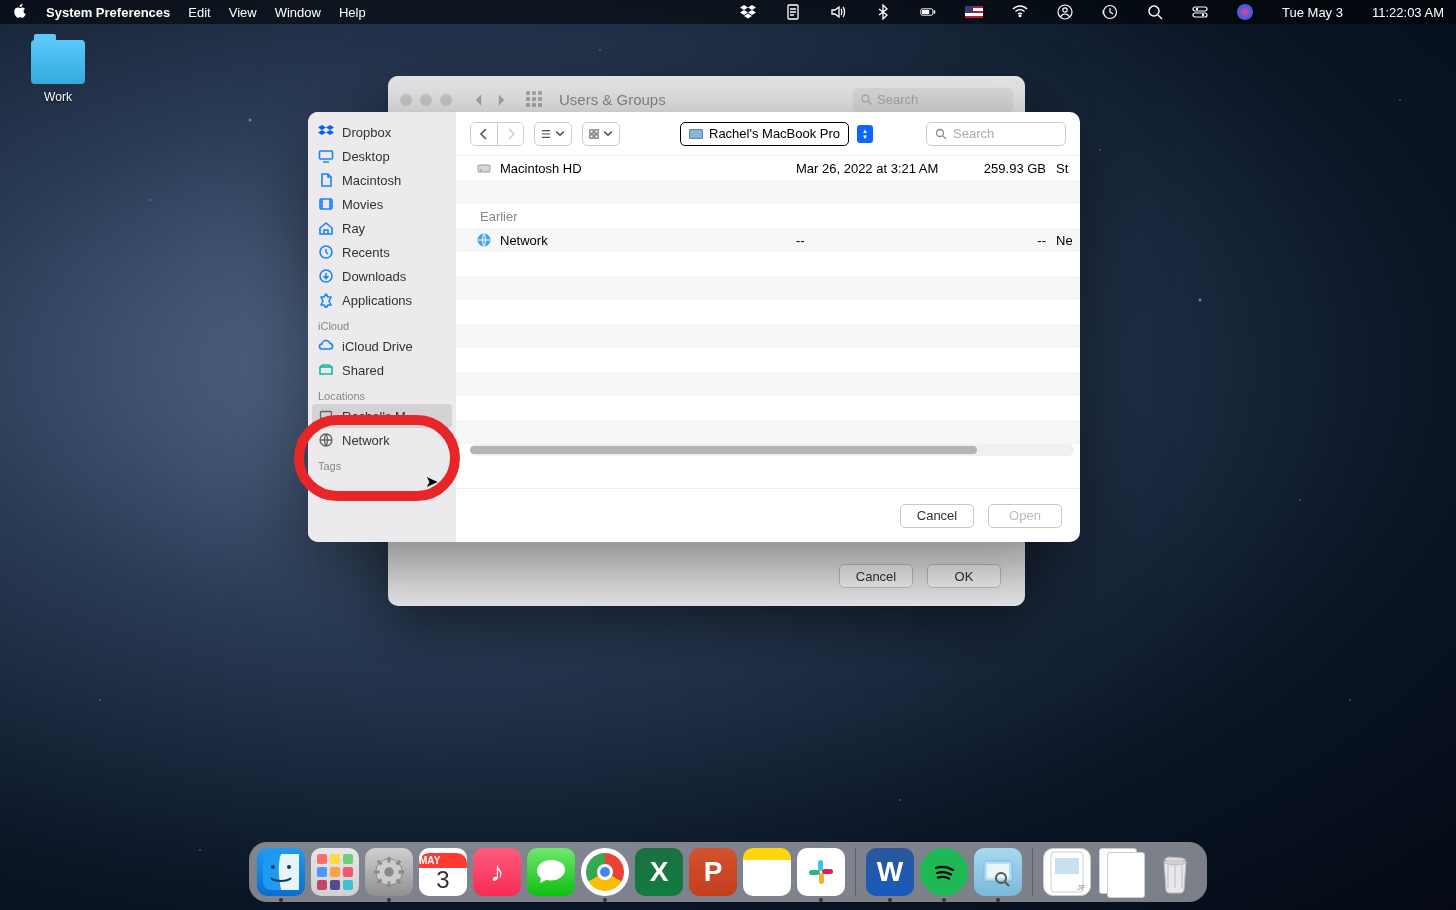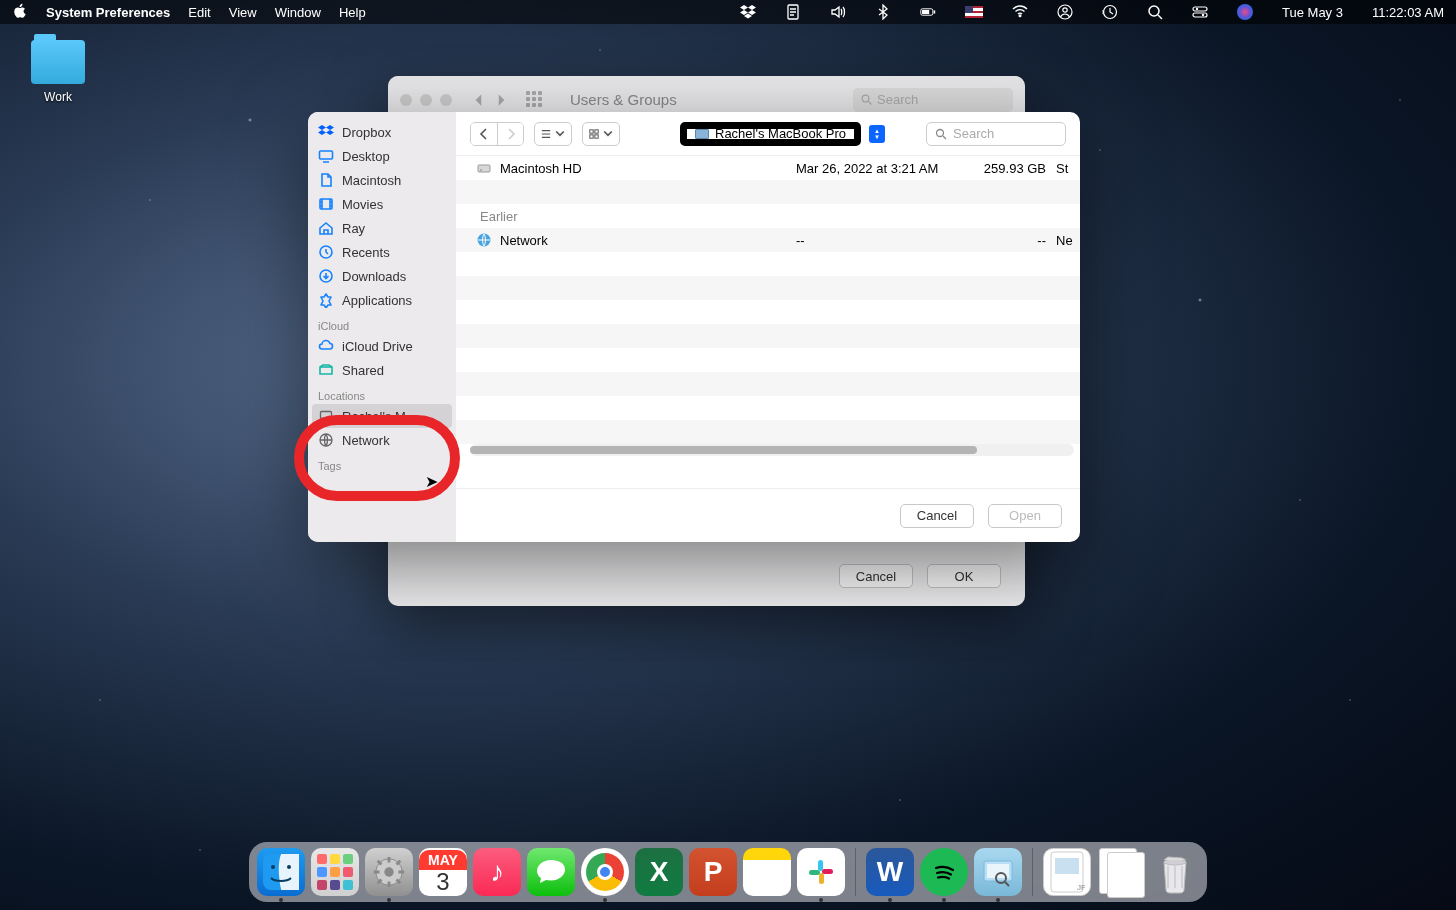--- a/index.html
+++ b/index.html
@@ -38,21 +38,21 @@
 
 
 .bg-window { position: absolute; left: 388px; top: 76px; width: 637px; height: 530px; background: #f2f2f4; border-radius: 10px; box-shadow: 0 20px 60px rgba(0,0,0,0.5); overflow: hidden; }
 .bg-toolbar { height: 48px; background: rgba(230,230,232,0.7); display:flex; align-items:center; padding: 0 12px; gap: 10px; color: #888; border-bottom:1px solid #ddd; }
 .traffic { display:flex; gap:8px; }
 .traffic span { width:12px; height:12px; border-radius:50%; background:#ccc; }
 .bg-nav { display:flex; gap:4px; margin-left:8px; }
 .bg-nav svg { width:18px; height:18px; fill:#aaa; }
 .bg-grid { width:18px; height:18px; display:grid; grid-template-columns:repeat(3,4px); grid-template-rows:repeat(3,4px); gap:2px; margin-left:6px; }
 .bg-grid span { background:#aaa; border-radius:1px; }
-.bg-title { font-size:15px; color:#888; margin-left:16px; }
+.bg-title { font-size:15px; color:#888; margin-left:5px; }
 .bg-search { margin-left:auto; width:160px; height:24px; background:rgba(200,200,200,0.4); border-radius:5px; display:flex; align-items:center; padding:0 8px; color:#aaa; font-size:13px; gap:4px;}
 .bg-search svg { width:12px; height:12px; fill:#aaa;}
 .bg-buttons { position:absolute; bottom:18px; right:24px; display:flex; gap:14px; }
 .mac-btn { min-width:74px; height:24px; border:1px solid #c8c8c8; background:#fff; border-radius:5px; font-size:13px; color:#333; display:flex; align-items:center; justify-content:center; padding:0 14px; }
 
 
 .dialog { position: absolute; left: 308px; top: 112px; width: 772px; height: 430px; background:#fff; border-radius:10px; box-shadow: 0 25px 80px rgba(0,0,0,0.5); display:flex; overflow:hidden; z-index:50; }
 .dialog-sidebar { width:148px; background:#eceaec; padding:8px 0; overflow-y:auto; }
 .side-item { display:flex; align-items:center; gap:8px; padding:4px 10px; font-size:13px; color:#333; white-space:nowrap; cursor:default; }
 .side-item.selected { background:rgba(0,0,0,0.1); border-radius:4px; margin:0 4px; padding:4px 6px; }
@@ -62,21 +62,21 @@
 
 .dialog-main { flex:1; display:flex; flex-direction:column; }
 .dialog-toolbar { height:44px; display:flex; align-items:center; padding:0 14px; gap:10px; border-bottom:1px solid #eee; }
 .tb-group { display:flex; border:1px solid #ccc; border-radius:5px; overflow:hidden; height:24px; }
 .tb-btn { width:26px; display:flex; align-items:center; justify-content:center; background:#fff; }
 .tb-btn + .tb-btn { border-left:1px solid #ccc; }
 .tb-btn svg { width:12px; height:12px; fill:#555; }
 .tb-btn.disabled svg { fill:#ccc; }
 .tb-drop { display:flex; align-items:center; border:1px solid #ccc; border-radius:5px; height:24px; padding:0 6px; gap:4px; background:#fff; font-size:12px; }
 .tb-drop svg { width:10px; height:10px; fill:#555; }
-.path-pill { display:flex; align-items:center; gap:6px; height:24px; padding:0 8px; background:#fff; border:7px solid #000000; border-radius:5px; font-size:13px; }
+.path-pill { display:flex; align-items:center; gap:6px; height:24px; padding:0 8px; background:#fff; border:1px solid #000000; border-radius:5px; font-size:13px; }
 .path-pill .mb-mini { width:14px; height:10px; background:#8ab4d8; border:1px solid #5a8ab0; border-radius:1px; }
 .path-arrows { width:16px; height:18px; background:#0a66ff; border-radius:3px; display:flex; flex-direction:column; justify-content:center; align-items:center; margin-left:-2px;}
 .path-arrows::before { content:'▲'; font-size:6px; color:#fff; line-height:6px;}
 .path-arrows::after { content:'▼'; font-size:6px; color:#fff; line-height:6px;}
 .tb-search { margin-left:auto; display:flex; align-items:center; gap:6px; border:1px solid #ccc; border-radius:5px; height:24px; padding:0 8px; width:140px; font-size:13px; color:#aaa; }
 .tb-search svg { width:12px; height:12px; fill:#888; }
 
 .file-list { flex:1; overflow:auto; font-size:13px; }
 .list-header { display:flex; color:#555; border-bottom:1px solid #e0e0e0; height:24px; align-items:center; position:sticky; top:0; background:#fff; }
 .col-name { flex:1; padding-left:20px; display:flex; align-items:center; gap:4px;}
@@ -114,21 +114,21 @@
 .di-launch .grid9 span:nth-child(3){background:#6bcf7f;border-radius:2px;}
 .di-launch .grid9 span:nth-child(4){background:#4d96ff;border-radius:2px;}
 .di-launch .grid9 span:nth-child(5){background:#ff9f43;border-radius:2px;}
 .di-launch .grid9 span:nth-child(6){background:#ee5a6f;border-radius:2px;}
 .di-launch .grid9 span:nth-child(7){background:#c44569;border-radius:2px;}
 .di-launch .grid9 span:nth-child(8){background:#574b90;border-radius:2px;}
 .di-launch .grid9 span:nth-child(9){background:#3dc1d3;border-radius:2px;}
 .di-settings { background:linear-gradient(#d0d0d0,#909090); }
 .di-settings svg { width:34px; height:34px; fill:#555;}
 .di-cal { background:#fff; display:flex; flex-direction:column; }
-.di-cal .top{background:#ff3b30;color:#fff;font-size:14px;font-weight:700;width:100%;text-align:center;border-radius:10px 10px 0 0;padding:2px 0;}
+.di-cal .top{background:#ff3b30;color:#fff;font-size:10px;font-weight:700;width:100%;border-radius:10px 10px 0 0;padding:2px 0;}
 .di-cal .day{font-size:24px;font-weight:400;color:#333;line-height:1;}
 .di-music { background:linear-gradient(#fc5c7d,#fa2a55); color:#fff; }
 .di-msg { background:linear-gradient(#6fe86f,#0dbf0d); color:#fff; }
 .di-chrome { background:#fff; border-radius:50%; display:flex; align-items:center; justify-content:center;}
 .di-chrome .ring{width:38px;height:38px;border-radius:50%;background:conic-gradient(#ea4335 0 120deg,#fbbc05 120deg 240deg,#34a853 240deg 360deg);display:flex;align-items:center;justify-content:center;}
 .di-chrome .ctr{width:16px;height:16px;border-radius:50%;background:#4285f4;border:3px solid #fff;}
 .di-excel { background:linear-gradient(#1d6f42,#107c41); color:#fff; font-weight:700; }
 .di-ppt { background:linear-gradient(#d35230,#c43e1c); color:#fff; font-weight:700; }
 .di-notes { background:linear-gradient(#fff,#fff); border-top:12px solid #ffd60a; }
 .di-slack { background:#fff; }

